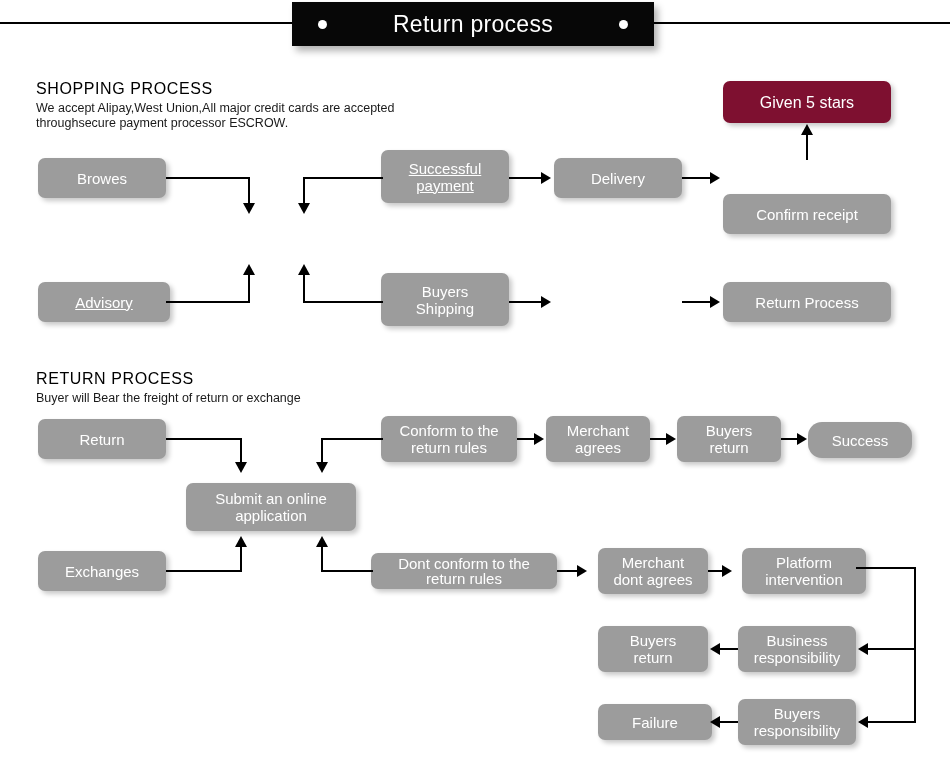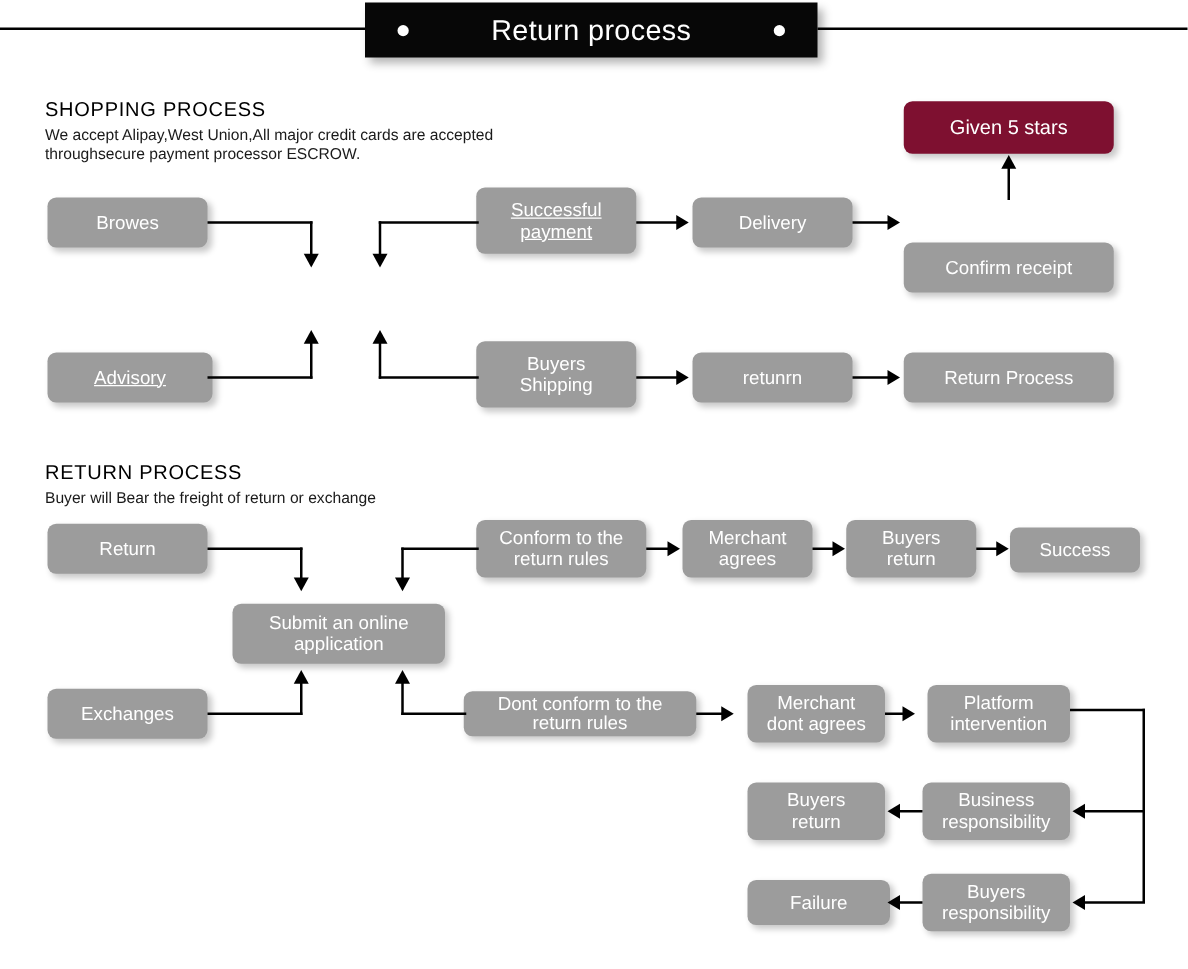--- a/index.html
+++ b/index.html
@@ -83,21 +83,20 @@
   <div class="box" style="left:38px;top:158px;width:128px;height:40px;">Browes</div>
   <div class="box" style="left:381px;top:150px;width:128px;height:53px;white-space:pre-line;text-decoration:underline;">Successful
 payment</div>
   <div class="box" style="left:554px;top:158px;width:128px;height:40px;">Delivery</div>
   <div class="box" style="left:723px;top:158px;width:168px;height:40px;margin-top:36px;">Confirm receipt</div>
 
 
   <div class="box" style="left:38px;top:282px;width:132px;height:40px;text-decoration:underline;">Advisory</div>
   <div class="box" style="left:381px;top:273px;width:128px;height:53px;white-space:pre-line;">Buyers
 Shipping</div>
-  <div class="box" style="left:554px;top:282px;width:128px;height:40px;">retunrn</div>
   <div class="box" style="left:723px;top:282px;width:168px;height:40px;">Return Process</div>
 
   <div class="hline" style="left:166px;top:177px;width:84px;"></div>
   <div class="vline" style="left:248px;top:177px;height:28px;"></div>
   <div class="arw d" style="left:243px;top:203px;"></div>
 
   <div class="hline" style="left:303px;top:177px;width:80px;"></div>
   <div class="vline" style="left:303px;top:177px;height:28px;"></div>
   <div class="arw d" style="left:298px;top:203px;"></div>
 
@@ -127,31 +126,31 @@
   <div class="sec-title" style="left:36px;top:370px;">RETURN PROCESS</div>
   <div class="sec-sub" style="left:36px;top:391px;width:520px;">Buyer will Bear the freight of return or exchange</div>
 
   <div class="box" style="left:38px;top:419px;width:128px;height:40px;">Return</div>
   <div class="box" style="left:381px;top:416px;width:136px;height:46px;white-space:pre-line;">Conform to the
 return rules</div>
   <div class="box" style="left:546px;top:416px;width:104px;height:46px;white-space:pre-line;">Merchant
 agrees</div>
   <div class="box" style="left:677px;top:416px;width:104px;height:46px;white-space:pre-line;">Buyers
 return</div>
-  <div class="box" style="left:808px;top:422px;width:104px;height:36px;">Success</div>
+  <div class="box" style="left:808px;top:422px;width:104px;height:36px;border-radius:14px;">Success</div>
 
   <div class="box" style="left:186px;top:483px;width:170px;height:48px;white-space:pre-line;">Submit an online
 application</div>
 
   <div class="box" style="left:38px;top:551px;width:128px;height:40px;">Exchanges</div>
   <div class="box" style="left:371px;top:553px;width:186px;height:36px;white-space:pre-line;line-height:15px;">Dont conform to the
 return rules</div>
   <div class="box" style="left:598px;top:548px;width:110px;height:46px;white-space:pre-line;">Merchant
 dont agrees</div>
-  <div class="box" style="left:742px;top:548px;width:114px;height:46px;white-space:pre-line;">Platform
+  <div class="box" style="left:742px;top:548px;width:124px;height:46px;white-space:pre-line;">Platform
 intervention</div>
 
   <div class="box" style="left:598px;top:626px;width:110px;height:46px;white-space:pre-line;">Buyers
 return</div>
   <div class="box" style="left:738px;top:626px;width:118px;height:46px;white-space:pre-line;">Business
 responsibility</div>
 
   <div class="box" style="left:598px;top:704px;width:114px;height:36px;">Failure</div>
   <div class="box" style="left:738px;top:699px;width:118px;height:46px;white-space:pre-line;">Buyers
 responsibility</div>

